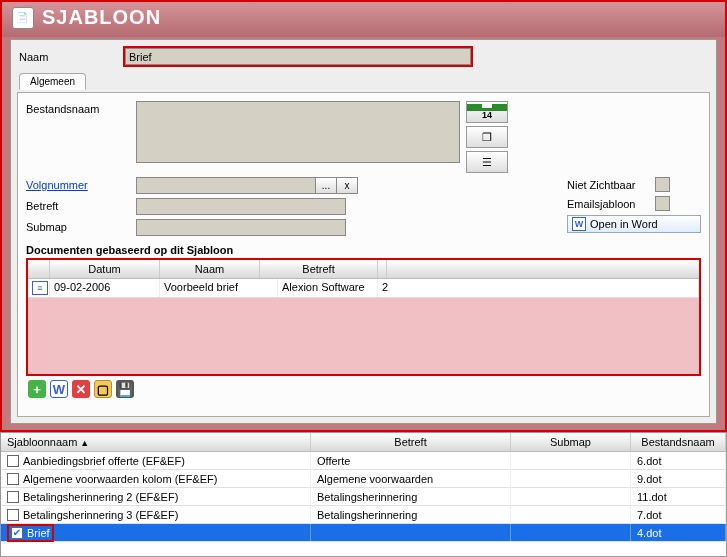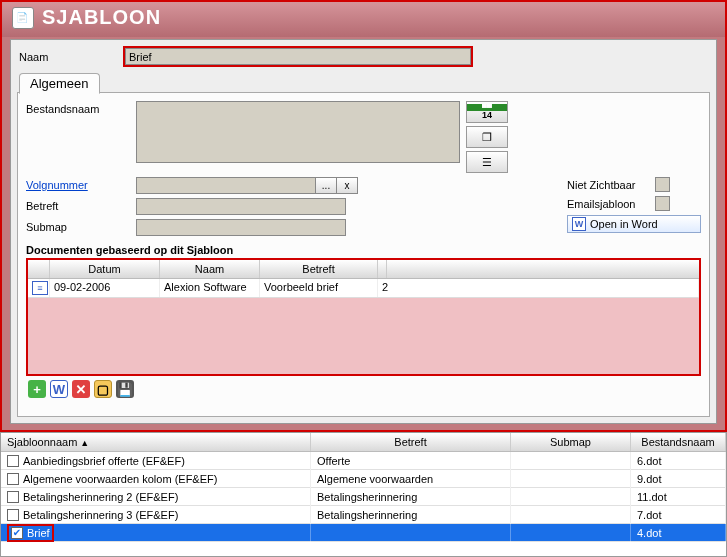--- a/index.html
+++ b/index.html
@@ -78,21 +78,21 @@
   }
   .tab {
     position: absolute;
     top: 0;
     left: 2px;
     background: #fcfcfc;
     border: 1px solid #aaa;
     border-bottom: 1px solid #fcfcfc;
     border-radius: 4px 4px 0 0;
     padding: 2px 10px 2px 10px;
-    font-size: 13px;
+    font-size: 10px;
     cursor: pointer;
   }
   .tabpage {
     background: #fcfcfc;
     border: 1px solid #aaa;
     border-top: none;
     flex: 1;
     padding: 8px 8px;
     display: flex;
     flex-direction: column;
@@ -357,22 +357,22 @@
           <div class="mgh-cell col-m0"></div>
           <div class="mgh-cell col-m1">Datum</div>
           <div class="mgh-cell col-m2">Naam</div>
           <div class="mgh-cell col-m3">Betreft</div>
           <div class="mgh-cell col-m5"></div>
         </div>
         <div class="mini-grid-body">
           <div class="mini-grid-row">
             <div class="mgb-cell col-m0 row-icon"><span class="wicon" style="width:16px;height:14px;">≡</span></div>
             <div class="mgb-cell col-m1">09-02-2006</div>
+            <div class="mgb-cell col-m3">Voorbeeld brief</div>
             <div class="mgb-cell col-m2">Alexion Software</div>
-            <div class="mgb-cell col-m3">Voorbeeld brief</div>
             <div class="mgb-cell col-m4">2</div>
           </div>
         </div>
       </div>
 
       <div class="toolbar-bottom">
         <div class="tb-btn tb-add">+</div>
         <div class="tb-btn tb-word">W</div>
         <div class="tb-btn tb-del">✕</div>
         <div class="tb-btn tb-folder">▢</div>

